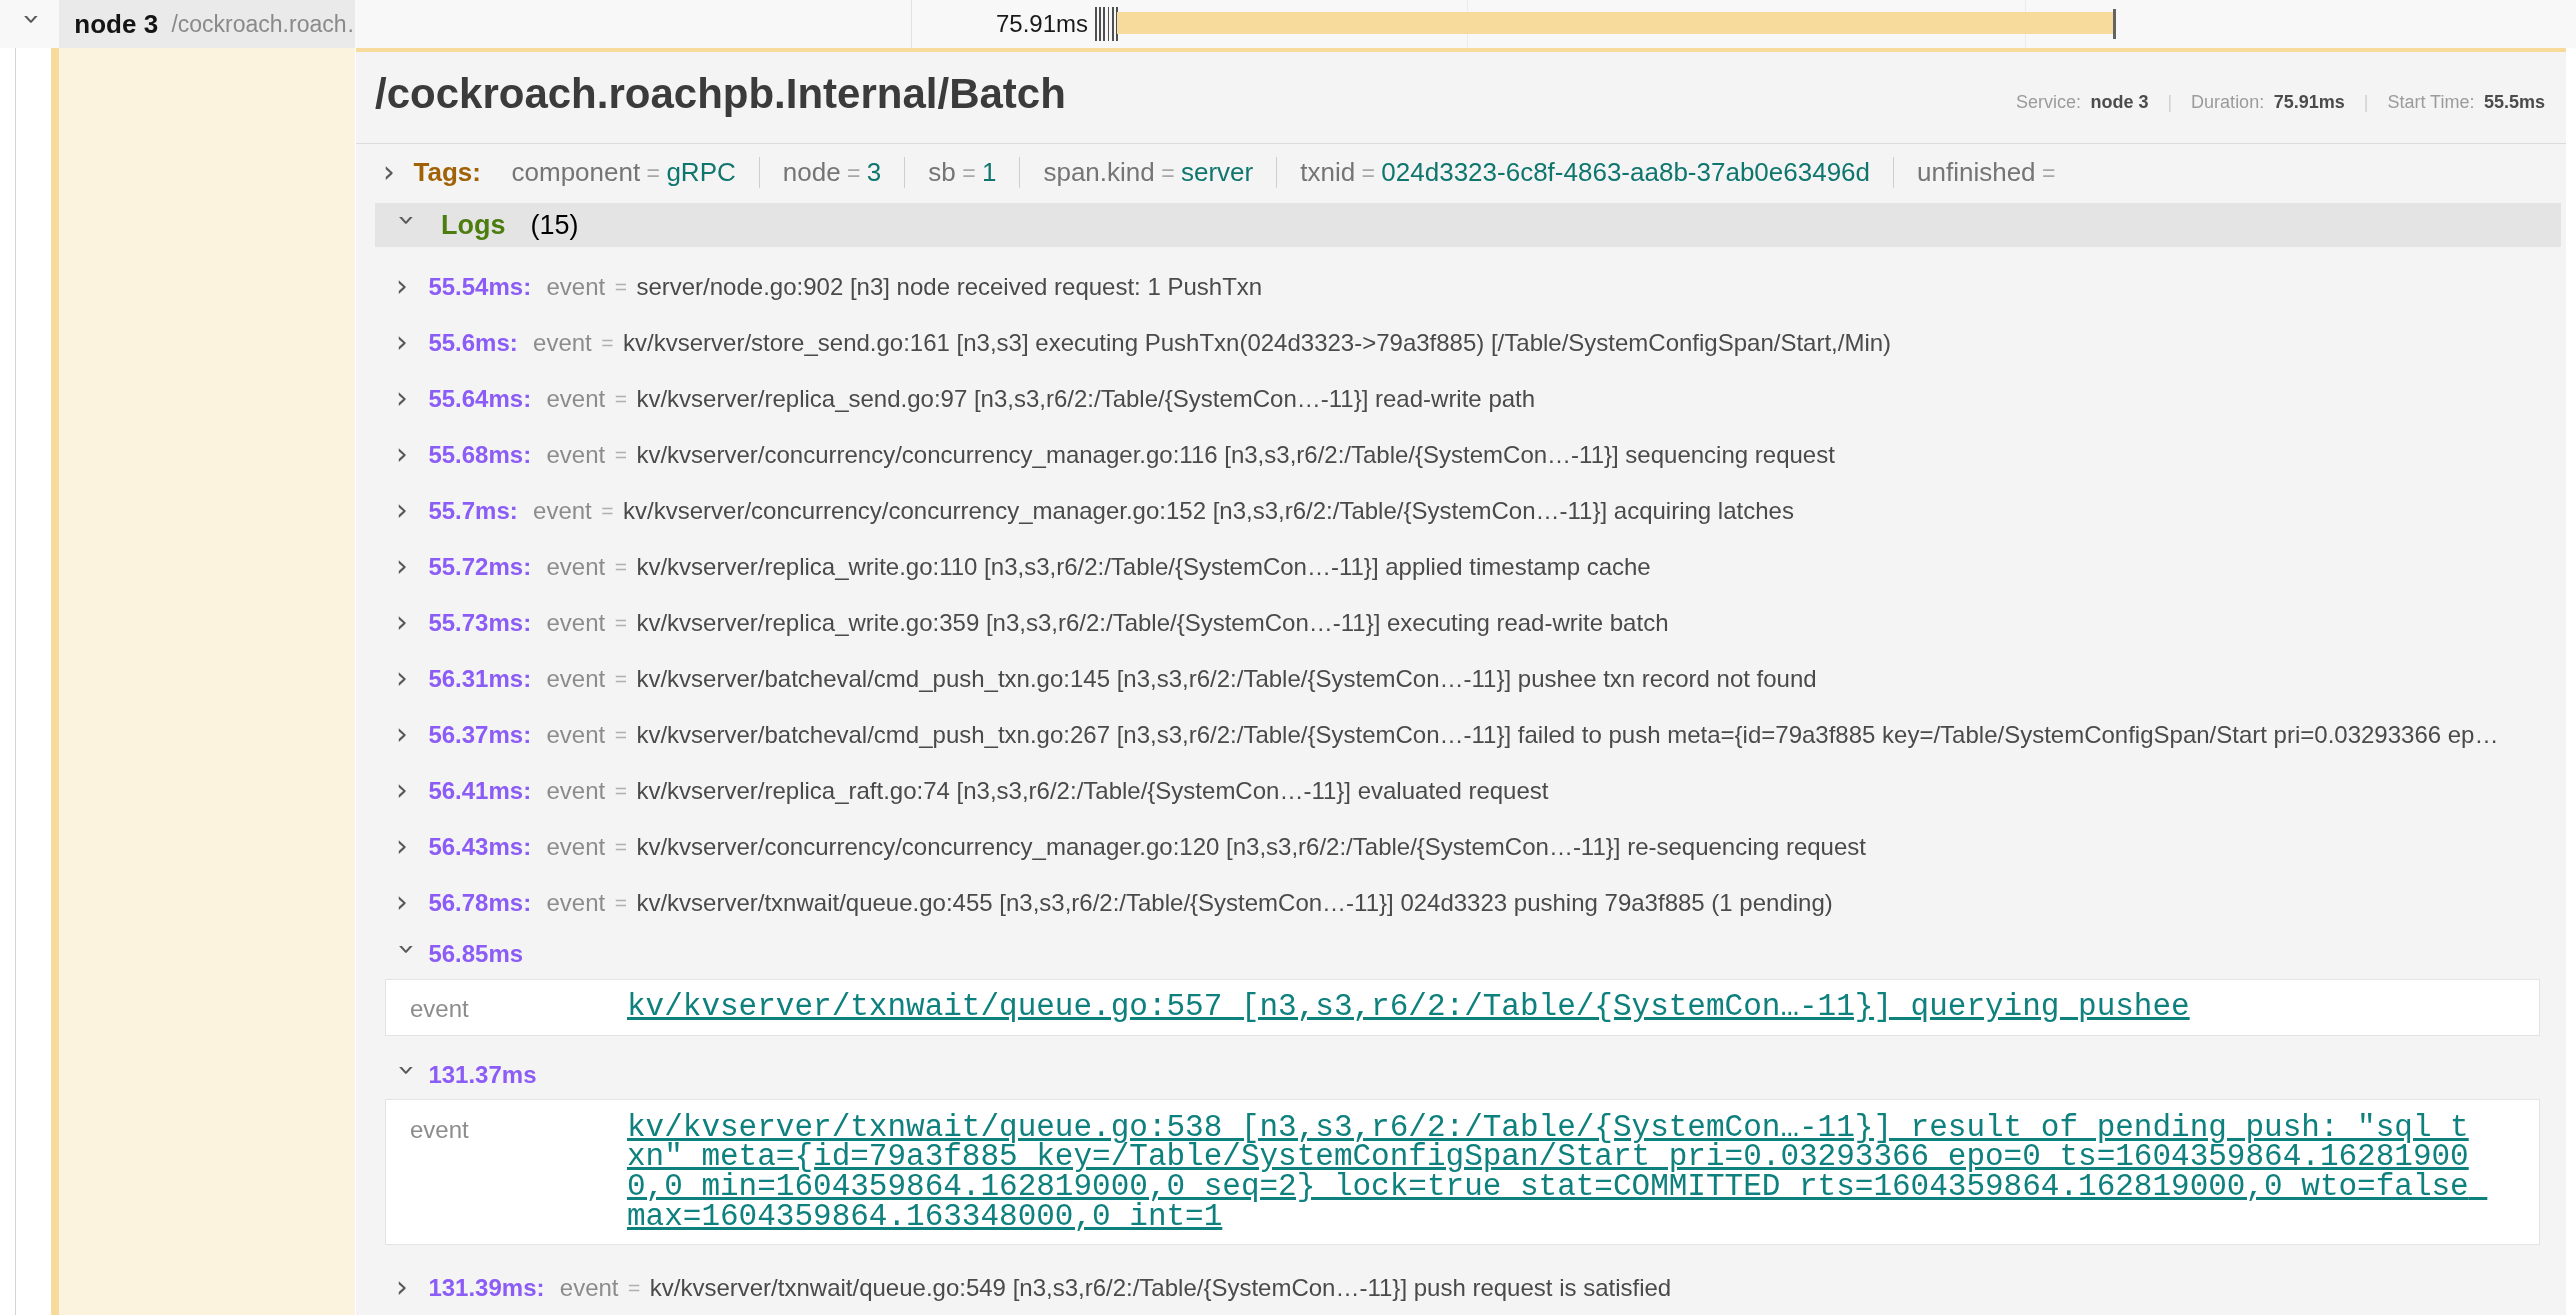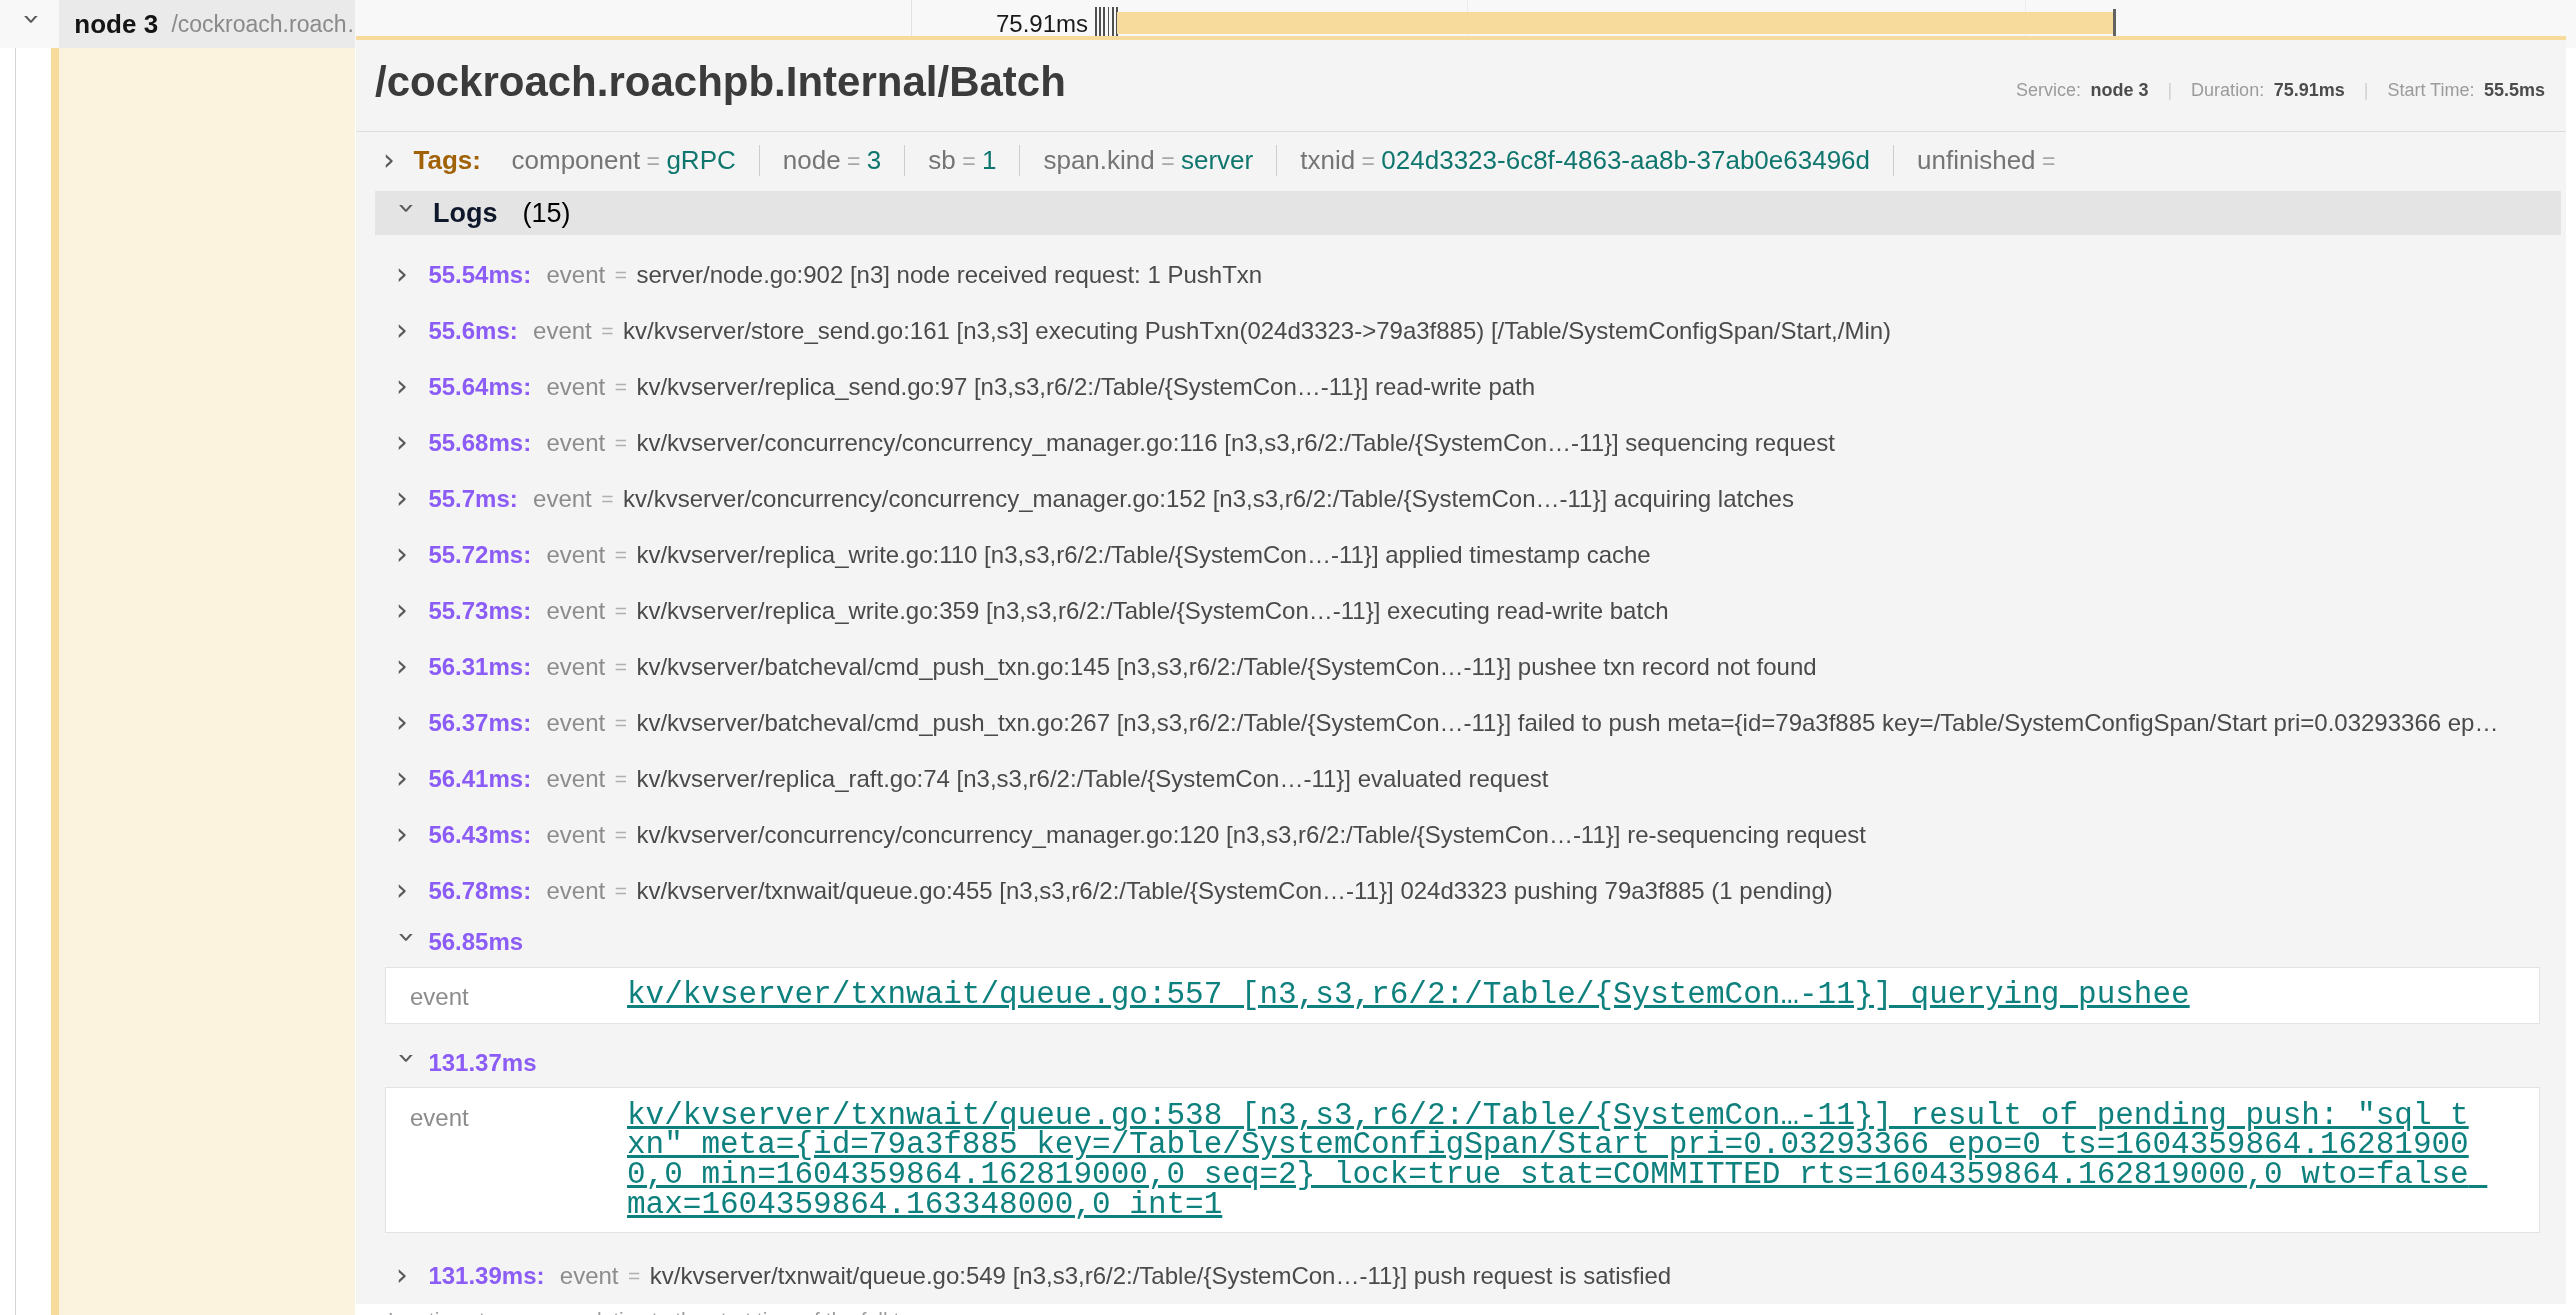--- a/index.html
+++ b/index.html
@@ -27,39 +27,39 @@
   .ticks i{width:1.9px;background:#4f4f4f;}
   .bar{position:absolute;left:1117px;top:12.4px;width:996px;height:22px;background:var(--amber);}
   .endtick{position:absolute;left:2113px;top:8.6px;width:2.9px;height:30.5px;background:#636363;}
 
   
   .chev{display:inline-block;color:#5a5a5a;font-size:29.6px;line-height:1;width:21px;flex:none;
         font-family:"DejaVu Sans",sans-serif;}
   .chev.down{transform:rotate(90deg);width:21px;}
 
   
-  .panel{position:absolute;left:356px;top:36px;width:2210px;height:1268px;box-sizing:border-box;
+  .panel{position:absolute;left:356px;top:48px;width:2210px;height:1268px;box-sizing:border-box;
          background:#f4f4f4;border-top:4.8px solid var(--amber);}
   .titlebar{display:flex;align-items:baseline;padding:17px 21px 0 19px;height:69px;}
   .titlebar h2{margin:0;font-size:42px;line-height:50px;font-weight:600;color:#3b3b3b;letter-spacing:0;}
   .stats{margin-left:auto;font-size:18px;white-space:nowrap;}
   .slabel{color:#9b9b9b;}
   .sval{color:#4c4c4c;font-weight:bold;margin-left:9.5px;}
   .sep{color:#d0d0d0;margin:0 19px;}
   .hr{border-top:1px solid #dcdcdc;margin-top:4.8px;}
   .tagsrow{display:flex;align-items:center;padding:13.3px 0 11.4px 27px;font-size:26px;white-space:nowrap;overflow:hidden;}
   .tagslabel{font-weight:bold;color:#a16207;margin:0 7.6px 0 9.5px;}
   .tag{padding:0 23px;border-right:1px solid #cecece;}
   .tag:last-child{border-right:none;}
   .tk{color:#757575;}
   .teq{color:#a8a8a8;font-size:23px;}
   .tv{color:#0f766e;}
   .logsband{height:44px;margin:3.8px 4.8px 0 19px;background:#e4e4e4;display:flex;align-items:center;
             padding-left:21px;font-size:27px;}
-  .logstitle{font-weight:bold;color:#0f172a;margin-left:16px;}
+  .logstitle{font-weight:bold;color:#4d7c0f;margin-left:24px;}
   .logscount{color:#000000;margin-left:25px;}
   #logrows{padding-top:11.4px;}
   .log-row{height:56px;display:flex;align-items:center;padding-left:40px;font-size:24px;
            white-space:nowrap;overflow:hidden;}
   .ltime{font-weight:bold;color:#8b5cf6;margin:0 15.3px 0 11.4px;}
   .lkey{color:#8c8c8c;margin-right:9.5px;}
   .leq{color:#b0b0b0;margin-right:9.5px;font-size:21px;}
   .lmsg{color:#4a4a4a;}
   .exp-header{height:46px;display:flex;align-items:center;padding-left:40px;font-size:24px;}
   .event-box{margin:1.9px 26px 15.3px 29px;background:#fff;border:1px solid #e3e3e3;

